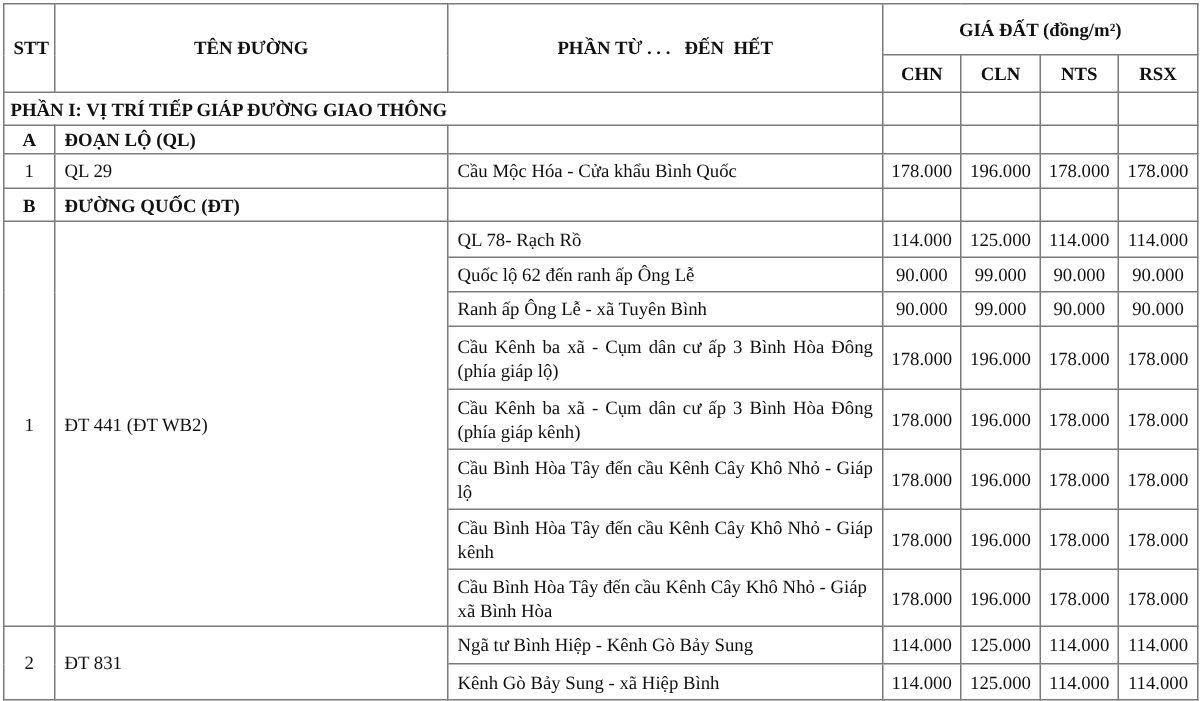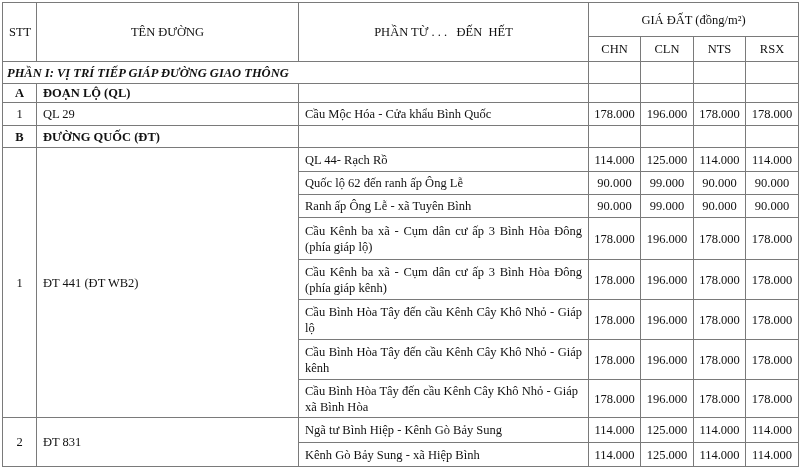--- a/index.html
+++ b/index.html
@@ -12,26 +12,26 @@
     font-family: "Liberation Serif", "DejaVu Serif", serif;
     font-size: 12.5px;
     color: #111;
   }
   table.land td, table.land th {
     border: 1px solid #7a7a7a;
     padding: 0 6px;
     vertical-align: middle;
     line-height: 16px;
   }
-  table.land th { font-weight: normal; font-size: 12.5px; }
+  table.land th { font-weight: bold; font-size: 12.5px; }
   .c { text-align: center; }
   .l { text-align: left; }
   .b { font-weight: bold; }
   .num { text-align: center; padding: 3px 2px !important; }
-  .sec { font-weight: bold; font-style: italic; }
+  .sec { font-weight: bold; }
 </style>
 </head>
 <body>
 
 <table class="land">
   <colgroup>
     <col style="width:34px">
       <col style="width:262px">
       <col style="width:290px">
     <col style="width:52px">
@@ -87,21 +87,21 @@
     <td></td>
     <td></td>
         <td></td>
         <td></td>
         <td></td>
   </tr>
 
   <tr style="height:24px">
     <td rowspan="8" class="c">1</td>
     <td rowspan="8" class="l">ĐT 441 (ĐT WB2)</td>
-    <td class="l">QL 44- Rạch Rồ</td>
+    <td class="l">QL 78- Rạch Rồ</td>
     <td class="num">114.000</td>
     <td class="num">125.000</td>
     <td class="num">114.000</td>
     <td class="num">114.000</td>
   </tr>
   <tr style="height:23px">
     <td class="l">Quốc lộ 62 đến ranh ấp Ông Lễ</td>
     <td class="num">90.000</td>
     <td class="num">99.000</td>
     <td class="num">90.000</td>

